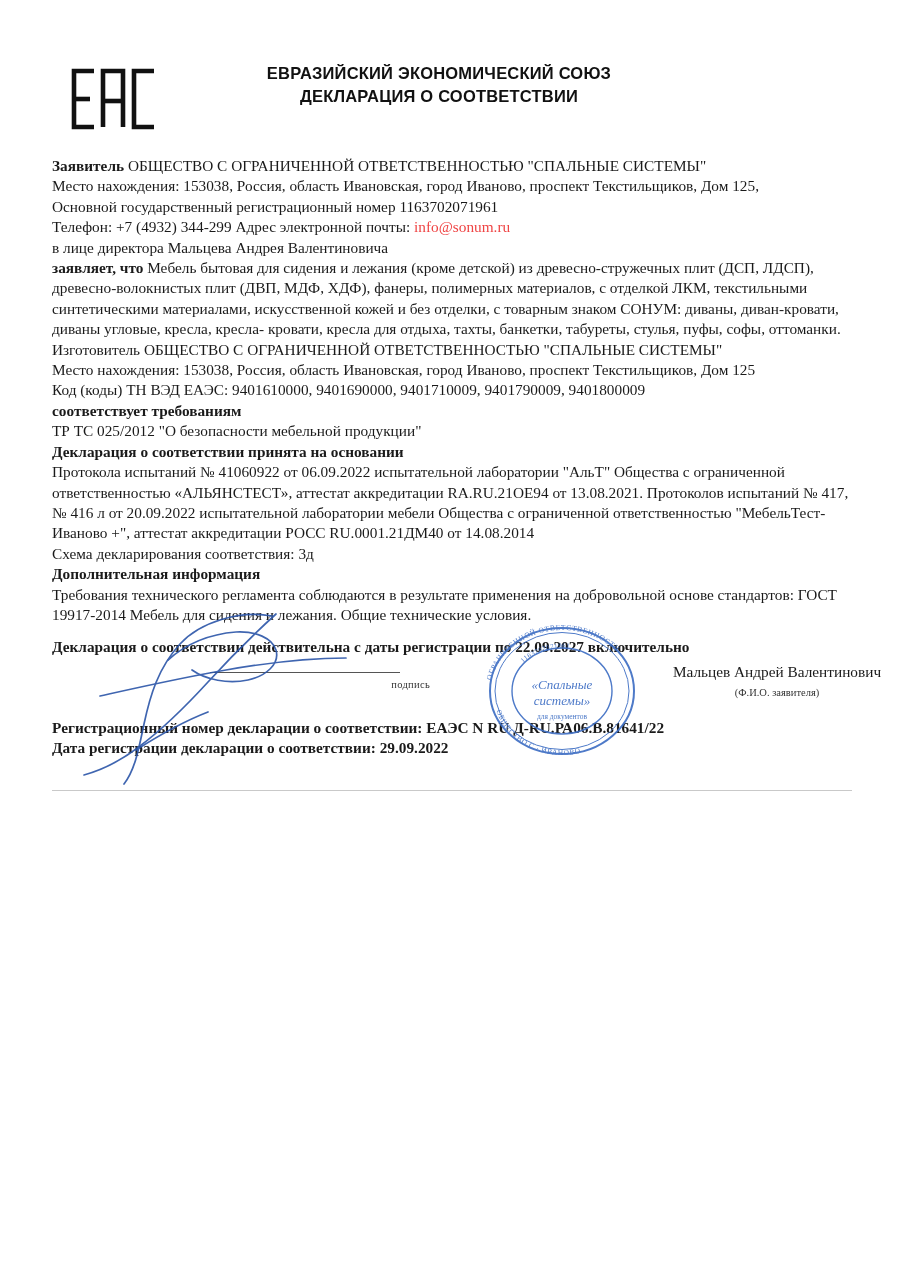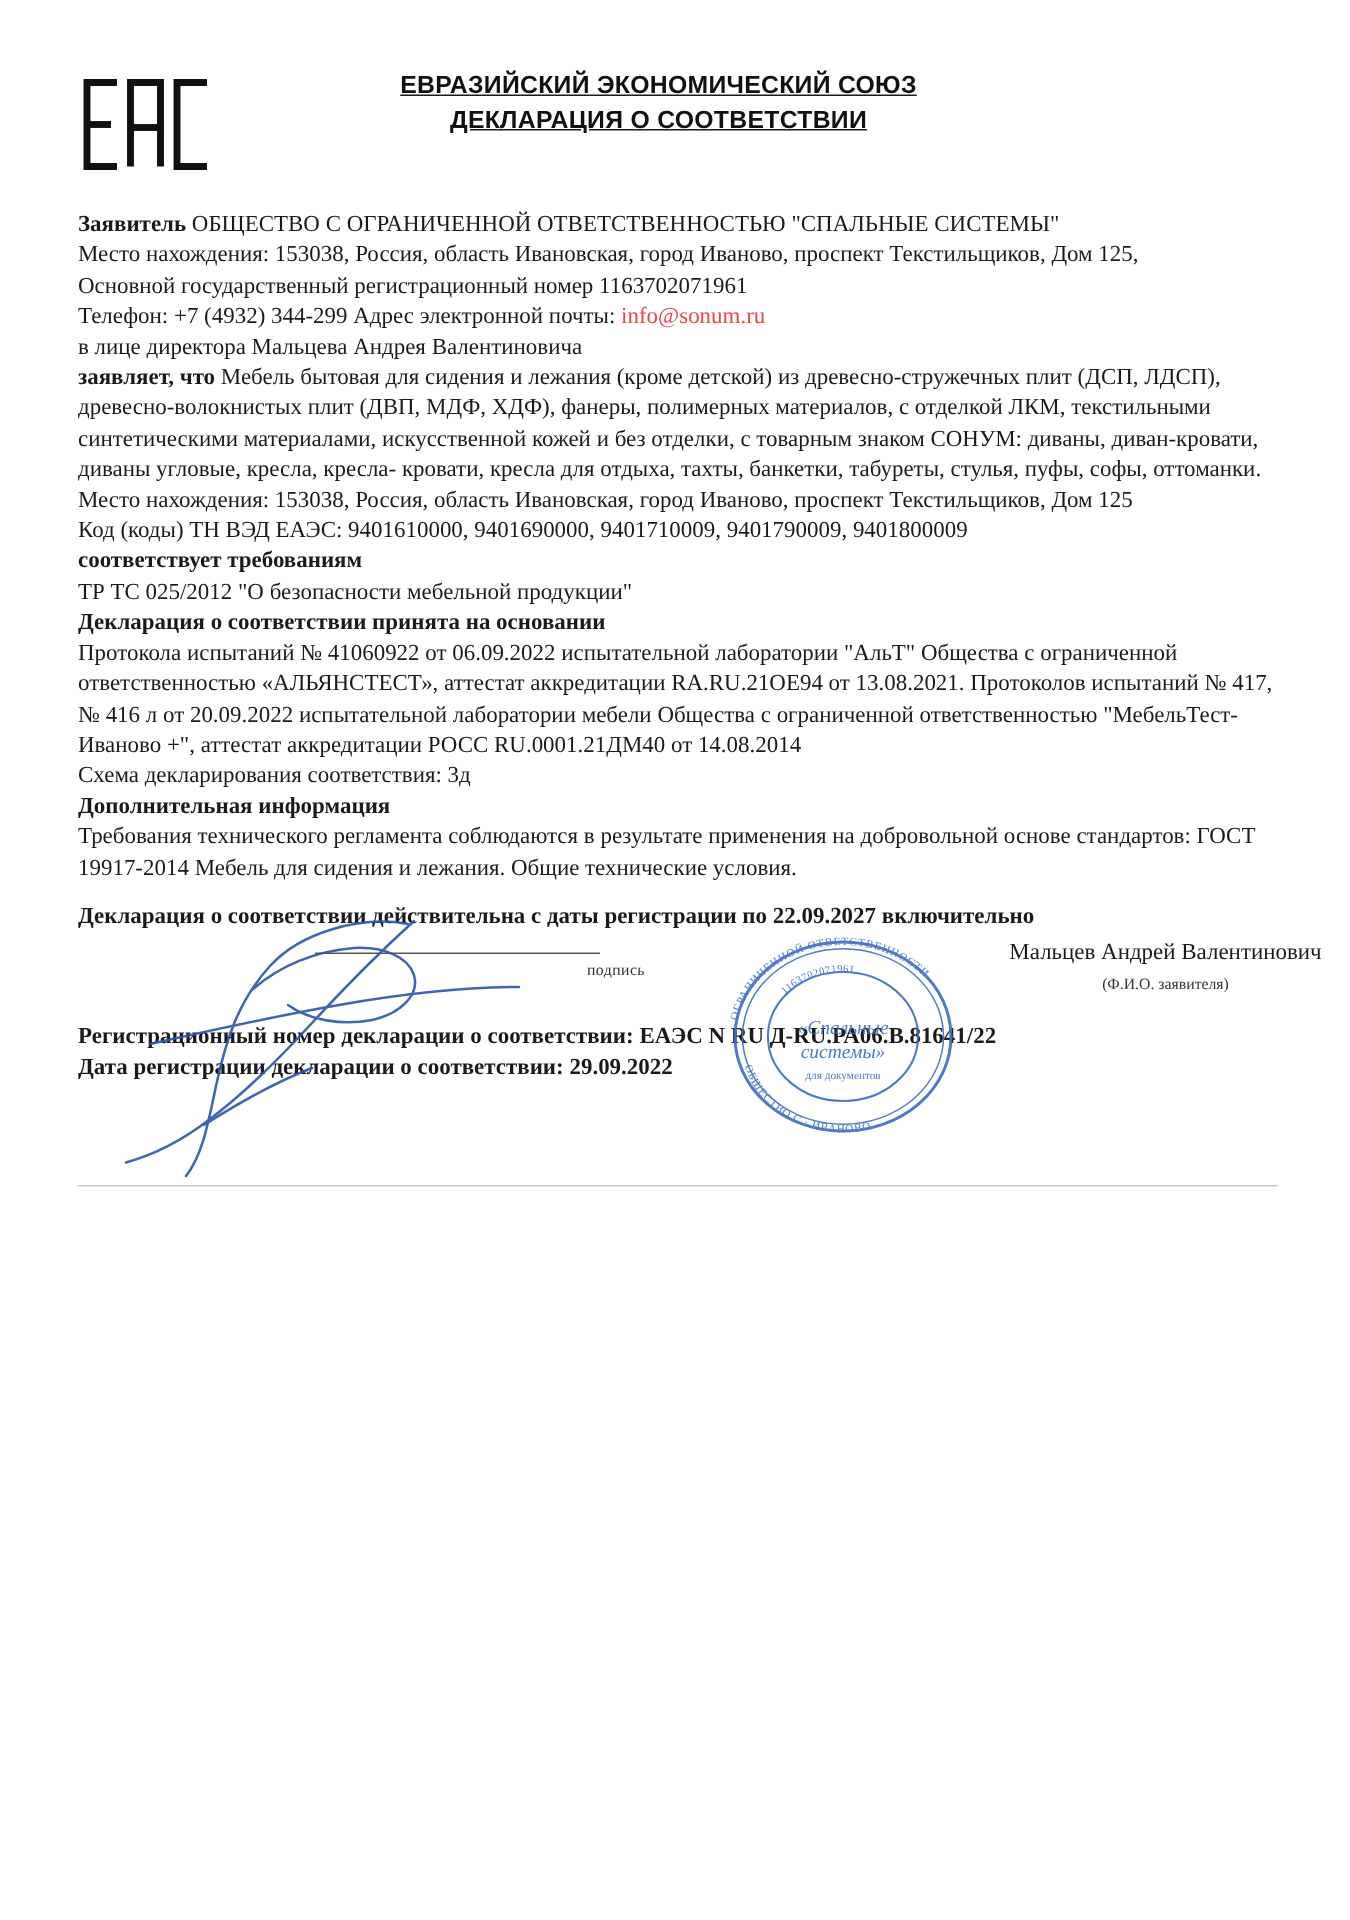--- a/index.html
+++ b/index.html
@@ -13,22 +13,21 @@
     position: relative;
     font-family: "Liberation Serif", serif;
     color: #1a1a1a;
     overflow: hidden;
   }
   .page {
     position: relative;
     width: 868px;
     height: 1280px;
     box-sizing: border-box;
-    padding: 0;
-    text-decoration: underline;
+    padding: 16px;
   }
 
   
   .header {
     position: relative;
     padding-top: 46px;
     height: 118px;
     box-sizing: border-box;
   }
   .eac-mark {
@@ -51,21 +50,21 @@
     font-size: 16.5px;
     letter-spacing: 0.2px;
     line-height: 23px;
     color: #111;
   }
 
   
   .content {
     position: absolute;
     left: 52px;
-    top: 140px;
+    top: 156px;
     width: 800px;
     font-size: 15.3px;
     line-height: 20.4px;
   }
   .content p {
     margin: 0;
     padding: 0;
   }
   .b { font-weight: bold; }
 
@@ -177,20 +176,21 @@
 
     <p>Место нахождения: 153038, Россия, область Ивановская, город Иваново, проспект Текстильщиков, Дом 125,</p>
     <p>Основной государственный регистрационный номер 1163702071961</p>
 
     <p><span>Телефон: +7 (4932) 344-299 Адрес электронной почты: </span><span class="email">info@sonum.ru</span></p>
 
     <p>в лице директора Мальцева Андрея Валентиновича</p>
 
     <p><span class="b">заявляет, что</span><span> Мебель бытовая для сидения и лежания (кроме детской) из древесно-стружечных плит (ДСП, ЛДСП), древесно-волокнистых плит (ДВП, МДФ, ХДФ), фанеры, полимерных материалов, с отделкой ЛКМ, текстильными синтетическими материалами, искусственной кожей и без отделки, с  товарным знаком СОНУМ: диваны, диван-кровати, диваны угловые, кресла, кресла- кровати, кресла для отдыха, тахты, банкетки, табуреты, стулья, пуфы, софы, оттоманки.</span></p>
 
+    <p>Изготовитель ОБЩЕСТВО С ОГРАНИЧЕННОЙ ОТВЕТСТВЕННОСТЬЮ "СПАЛЬНЫЕ СИСТЕМЫ"</p>
     <p>Место нахождения: 153038, Россия, область Ивановская, город Иваново, проспект Текстильщиков, Дом 125</p>
     <p>Код (коды) ТН ВЭД ЕАЭС: 9401610000, 9401690000, 9401710009, 9401790009, 9401800009</p>
 
     <p class="b">соответствует требованиям</p>
     <p>ТР ТС 025/2012 "О безопасности мебельной продукции"</p>
 
     <p class="b">Декларация о соответствии принята на основании</p>
     <p>Протокола испытаний № 41060922 от 06.09.2022 испытательной лаборатории "АльТ" Общества с ограниченной ответственностью «АЛЬЯНСТЕСТ», аттестат аккредитации RA.RU.21ОЕ94 от 13.08.2021. Протоколов испытаний № 417, № 416 л от 20.09.2022 испытательной лаборатории мебели Общества с ограниченной ответственностью "МебельТест-Иваново +", аттестат аккредитации РОСС RU.0001.21ДМ40 от 14.08.2014</p>
     <p>Схема декларирования соответствия: 3д</p>
 

